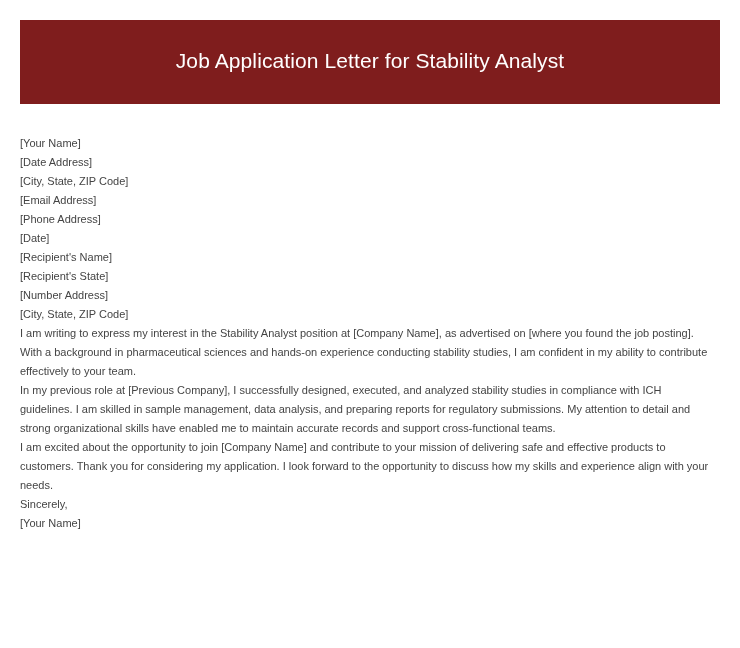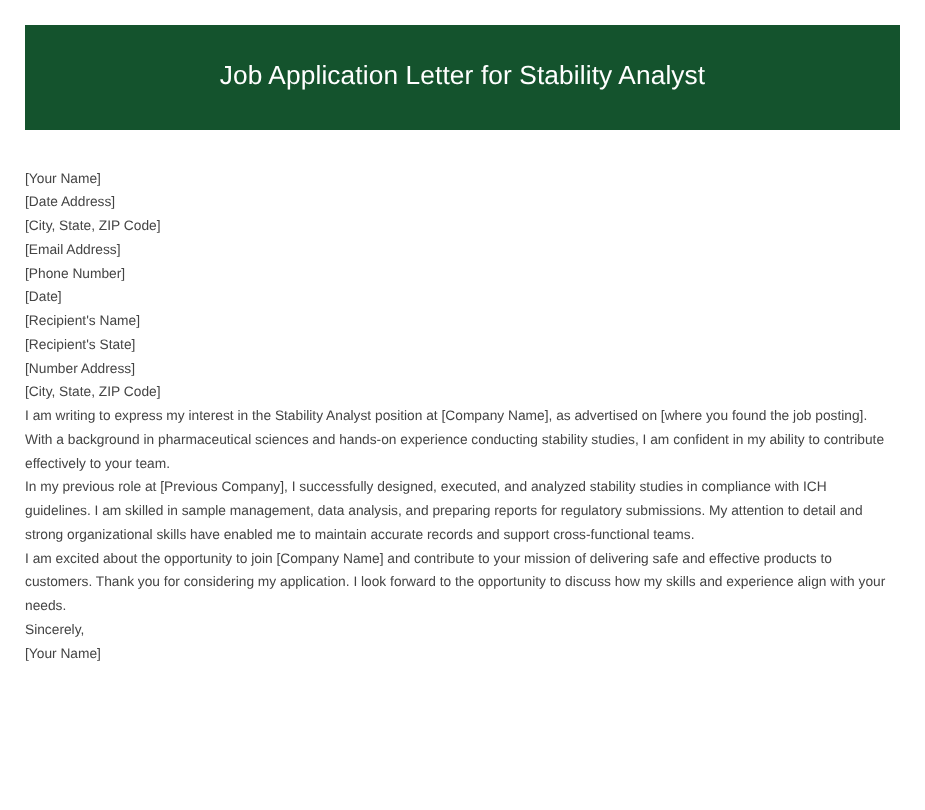--- a/index.html
+++ b/index.html
@@ -13,21 +13,21 @@
       position: relative;
       overflow: hidden;
       font-family: "Liberation Sans", "DejaVu Sans", sans-serif;
     }
     .header {
       position: absolute;
       left: 20px;
       top: 20px;
       width: 700px;
       height: 84px;
-      background: #14532d;
+      background: #7f1d1d;
       display: flex;
       align-items: center;
       justify-content: center;
     }
     .header h1 {
       margin: 0;
       color: #ffffff;
       font-weight: normal;
       font-size: 21px;
       letter-spacing: 0.1px;
@@ -57,21 +57,21 @@
 
 <div class="header">
   <h1>Job Application Letter for Stability Analyst</h1>
 </div>
 
 <div class="letter">
   <span class="line">[Your Name]</span>
   <span class="line">[Date Address]</span>
   <span class="line">[City, State, ZIP Code]</span>
   <span class="line">[Email Address]</span>
-  <span class="line">[Phone Number]</span>
+  <span class="line">[Phone Address]</span>
   <span class="line">[Date]</span>
   <span class="line">[Recipient's Name]</span>
   <span class="line">[Recipient's State]</span>
   <span class="line">[Number Address]</span>
   <span class="line">[City, State, ZIP Code]</span>
   <span class="para">I am writing to express my interest in the Stability Analyst position at [Company Name], as advertised on [where you found the job posting]. With a background in pharmaceutical sciences and hands-on experience conducting stability studies, I am confident in my ability to contribute effectively to your team.</span>
   <span class="para">In my previous role at [Previous Company], I successfully designed, executed, and analyzed stability studies in compliance with ICH guidelines. I am skilled in sample management, data analysis, and preparing reports for regulatory submissions. My attention to detail and strong organizational skills have enabled me to maintain accurate records and support cross-functional teams.</span>
   <span class="para">I am excited about the opportunity to join [Company Name] and contribute to your mission of delivering safe and effective products to customers. Thank you for considering my application. I look forward to the opportunity to discuss how my skills and experience align with your needs.</span>
   <span class="line">Sincerely,</span>
   <span class="line">[Your Name]</span>

